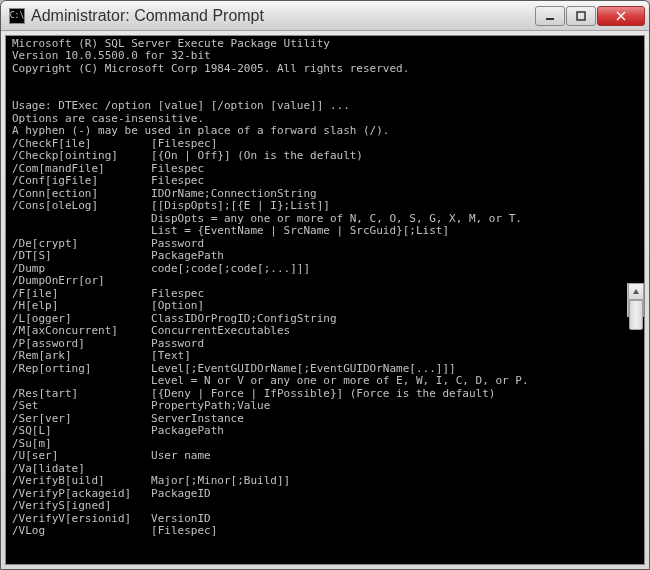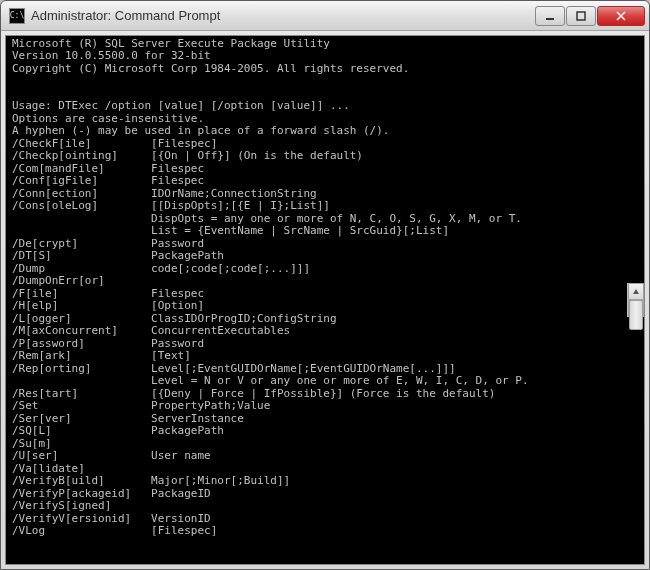--- a/index.html
+++ b/index.html
@@ -42,21 +42,21 @@
       margin-right: 6px;
       font-size: 8px;
       color: #ccc;
       display: flex;
       align-items: center;
       justify-content: center;
       font-family: "Consolas", monospace;
     }
     .title-text {
       flex: 1;
-      font-size: 13px;
+      font-size: 16px;
       color: #333;
     }
     .win-buttons {
       display: flex;
       gap: 1px;
     }
     .win-btn {
       width: 30px;
       height: 20px;
       border: 1px solid #888;

